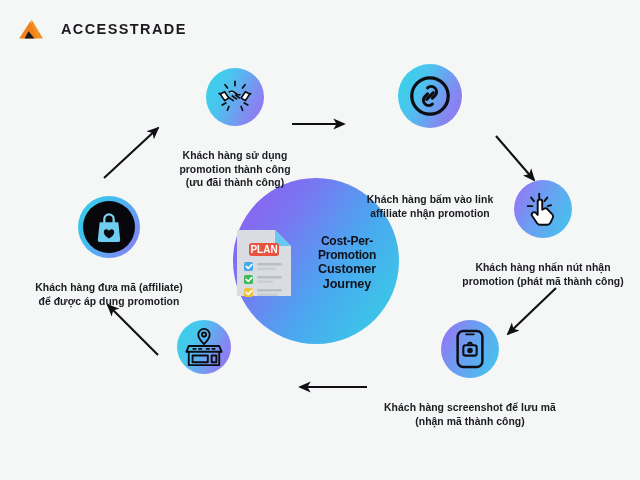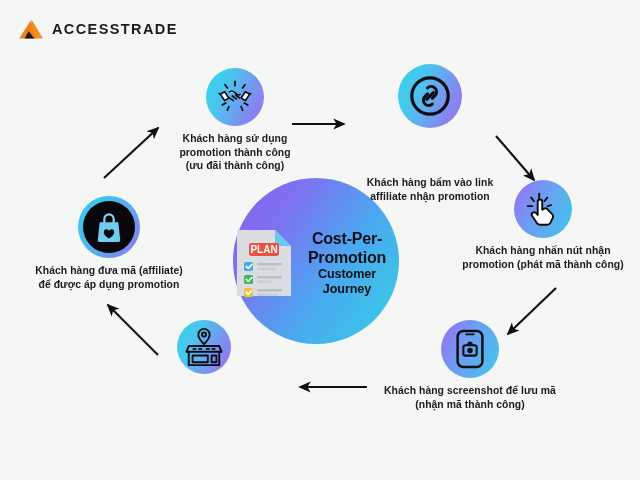--- a/index.html
+++ b/index.html
@@ -22,21 +22,21 @@
     height: 480px;
   }
 
   
   .brand {
     position: absolute;
     left: 18px;
     top: 18px;
     display: flex;
     align-items: center;
-    gap: 8px;
+    gap: 17px;
   }
   .brand-mark {
     width: 26px;
     height: 22px;
     display: block;
   }
   .brand-name {
     font-size: 14.5px;
     font-weight: bold;
     letter-spacing: 1.4px;
@@ -54,21 +54,21 @@
   .bubble {
     border-radius: 50%;
     display: flex;
     align-items: center;
     justify-content: center;
     position: relative;
   }
   .bubble svg { display: block; }
 
   .node-label {
-    margin-top: 6px;
+    margin-top: 23px;
     font-size: 10.4px;
     font-weight: bold;
     color: #1b1b22;
     text-align: center;
     line-height: 1.32;
     white-space: pre-line;
     letter-spacing: 0.05px;
   }
 
   
@@ -116,21 +116,21 @@
   .hub-doc {
     margin-top: 8px;
   }
   .hub-title {
     margin-top: 4px;
     text-align: center;
     color: #101018;
     font-weight: bold;
     line-height: 1.2;
   }
-  .hub-title .l1 { font-size: 16px; display: block; letter-spacing: -0.2px; }
+  .hub-title .l1 { font-size: 12px; display: block; letter-spacing: -0.2px; }
   .hub-title .l2 { font-size: 12.6px; display: block; letter-spacing: -0.1px; }
 
   .arrow-layer {
     position: absolute;
     left: 0; top: 0;
     width: 640px; height: 480px;
     pointer-events: none;
   }
 </style>
 </head>

